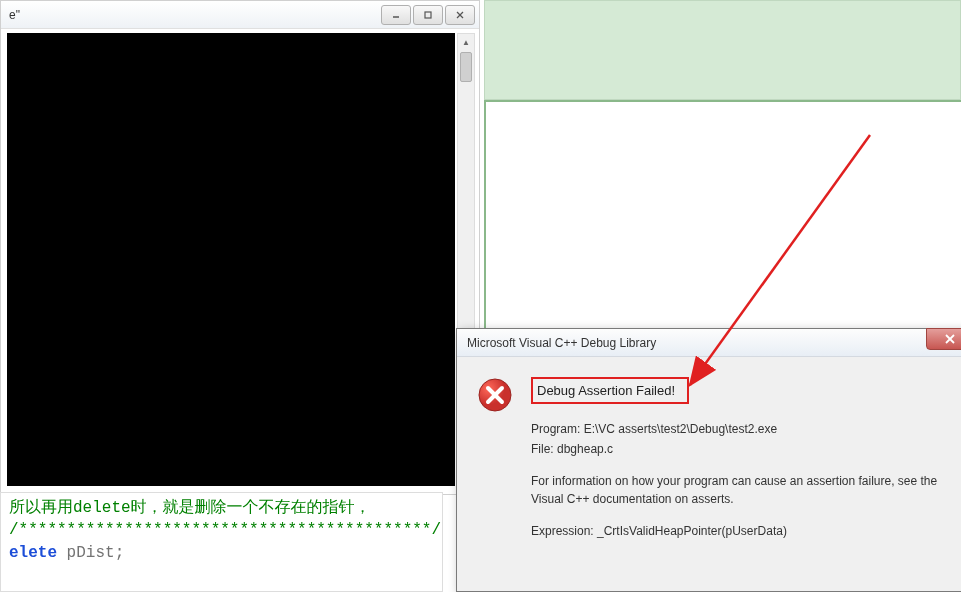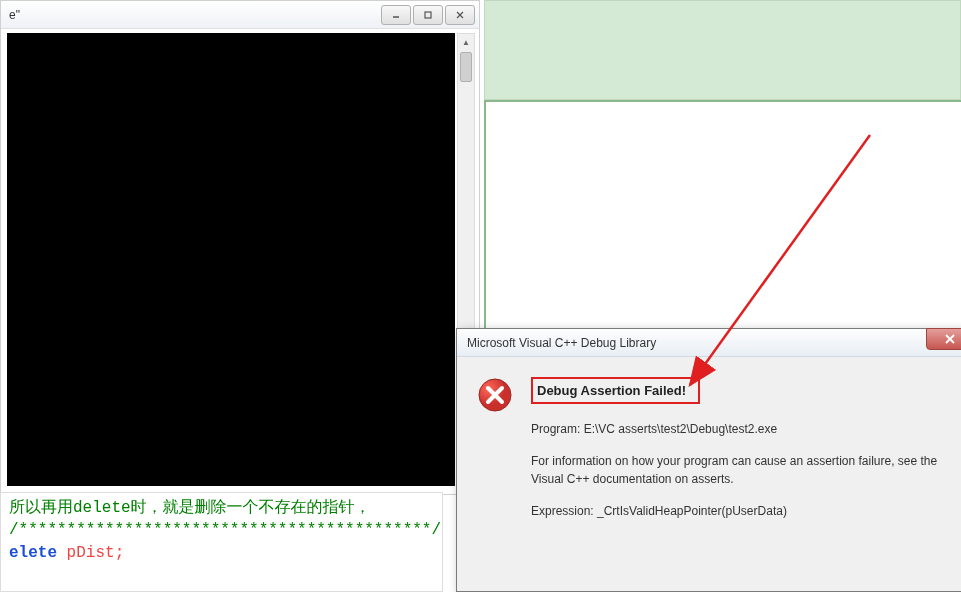--- a/index.html
+++ b/index.html
@@ -110,21 +110,21 @@
       background: #fff;
       font-family: Consolas, "Courier New", monospace;
       font-size: 16px;
       padding: 4px 8px;
       line-height: 1.4;
       border: 1px solid #ddd;
     }
     .code-comment-zh { color: #008000; }
     .code-comment-stars { color: #008000; }
     .code-keyword { color: #1d4ed8; font-weight: bold; }
-    .code-text { color: #ef4444; }
+    .code-text { color: #737373; }
     
     
     .right-panel {
       position: absolute;
       left: 484px;
       top: 0;
       right: 0;
       height: 100px;
       background: #d5ead5;
       border: 1px solid #c0d8c0;
@@ -195,21 +195,21 @@
       width: 36px;
       height: 36px;
     }
     .dialog-content {
       flex: 1;
       font-size: 12px;
       color: #333;
     }
     .dialog-heading {
       font-size: 13px;
-      font-weight: bold;
+      font-weight: normal;
       color: #222;
       margin-bottom: 14px;
       display: inline-block;
     }
     .dialog-heading-box {
       border: 2px solid #e02020;
       padding: 4px 12px 4px 4px;
       display: inline-block;
       margin-bottom: 16px;
     }
@@ -295,20 +295,23 @@
         <line x1="25" y1="11" x2="11" y2="25" stroke="#fff" stroke-width="4" stroke-linecap="round"></line>
       </svg>
     </div>
     <div class="dialog-content">
       <div class="dialog-heading-box">
         <span class="dialog-heading" style="margin-bottom:0">Debug Assertion Failed!</span>
       </div>
       <div class="dialog-line">
         <span>Program: </span><span>E:\VC asserts\test2\Debug\test2.exe</span>
       </div>
+      <div class="dialog-line">
+        <span>File: </span><span>dbgheap.c</span>
+      </div>
       <div class="dialog-line dialog-section-gap">For information on how your program can cause an assertion failure, see the Visual C++ documentation on asserts.</div>
       <div class="dialog-line dialog-section-gap">
         <span>Expression: </span><span>_CrtIsValidHeapPointer(pUserData)</span>
       </div>
     </div>
   </div>
 </div>
 
 <svg class="red-arrow" width="200" height="270">
   <defs>

